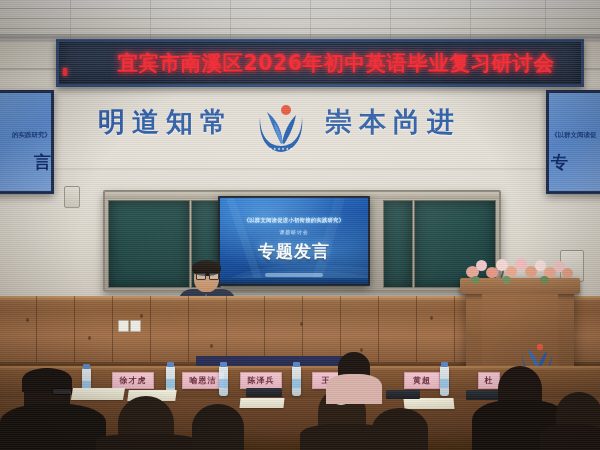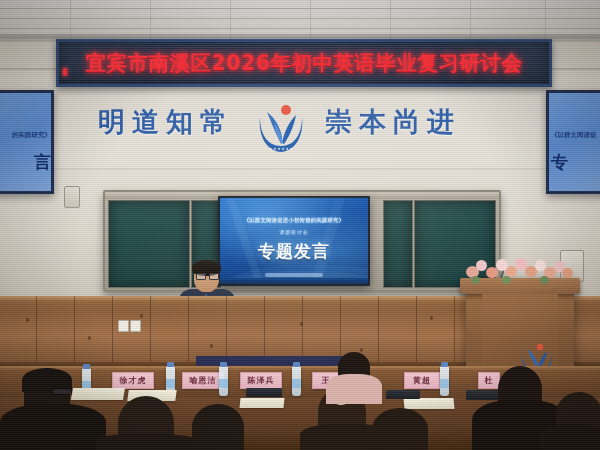--- a/index.html
+++ b/index.html
@@ -27,20 +27,21 @@
   }
   .wall-seam{position:absolute;left:0;width:600px;height:2px;background:rgba(160,155,145,.5);}
   
   .banner{
     position:absolute;left:56px;top:39px;width:490px;height:42px;
     background:linear-gradient(180deg,#2d3f5c 0%,#27364f 40%,#223048 100%);
     border:3px solid #2f4a78;
     box-shadow:0 3px 7px rgba(0,0,0,.45), inset 0 0 18px rgba(10,18,32,.75);
     display:flex;align-items:center;justify-content:center;
     overflow:hidden;
+    padding-left:32px;
   }
   .banner::after{
     content:"";position:absolute;inset:0;
     background:repeating-linear-gradient(0deg,rgba(255,255,255,.05) 0 1px,rgba(0,0,0,.06) 1px 2px);
     pointer-events:none;
   }
   .banner-text{
     position:relative;z-index:2;
     color:#f0303a;font-size:20.5px;font-weight:bold;letter-spacing:.5px;
     font-family:"DejaVu Sans","Liberation Sans",sans-serif;

